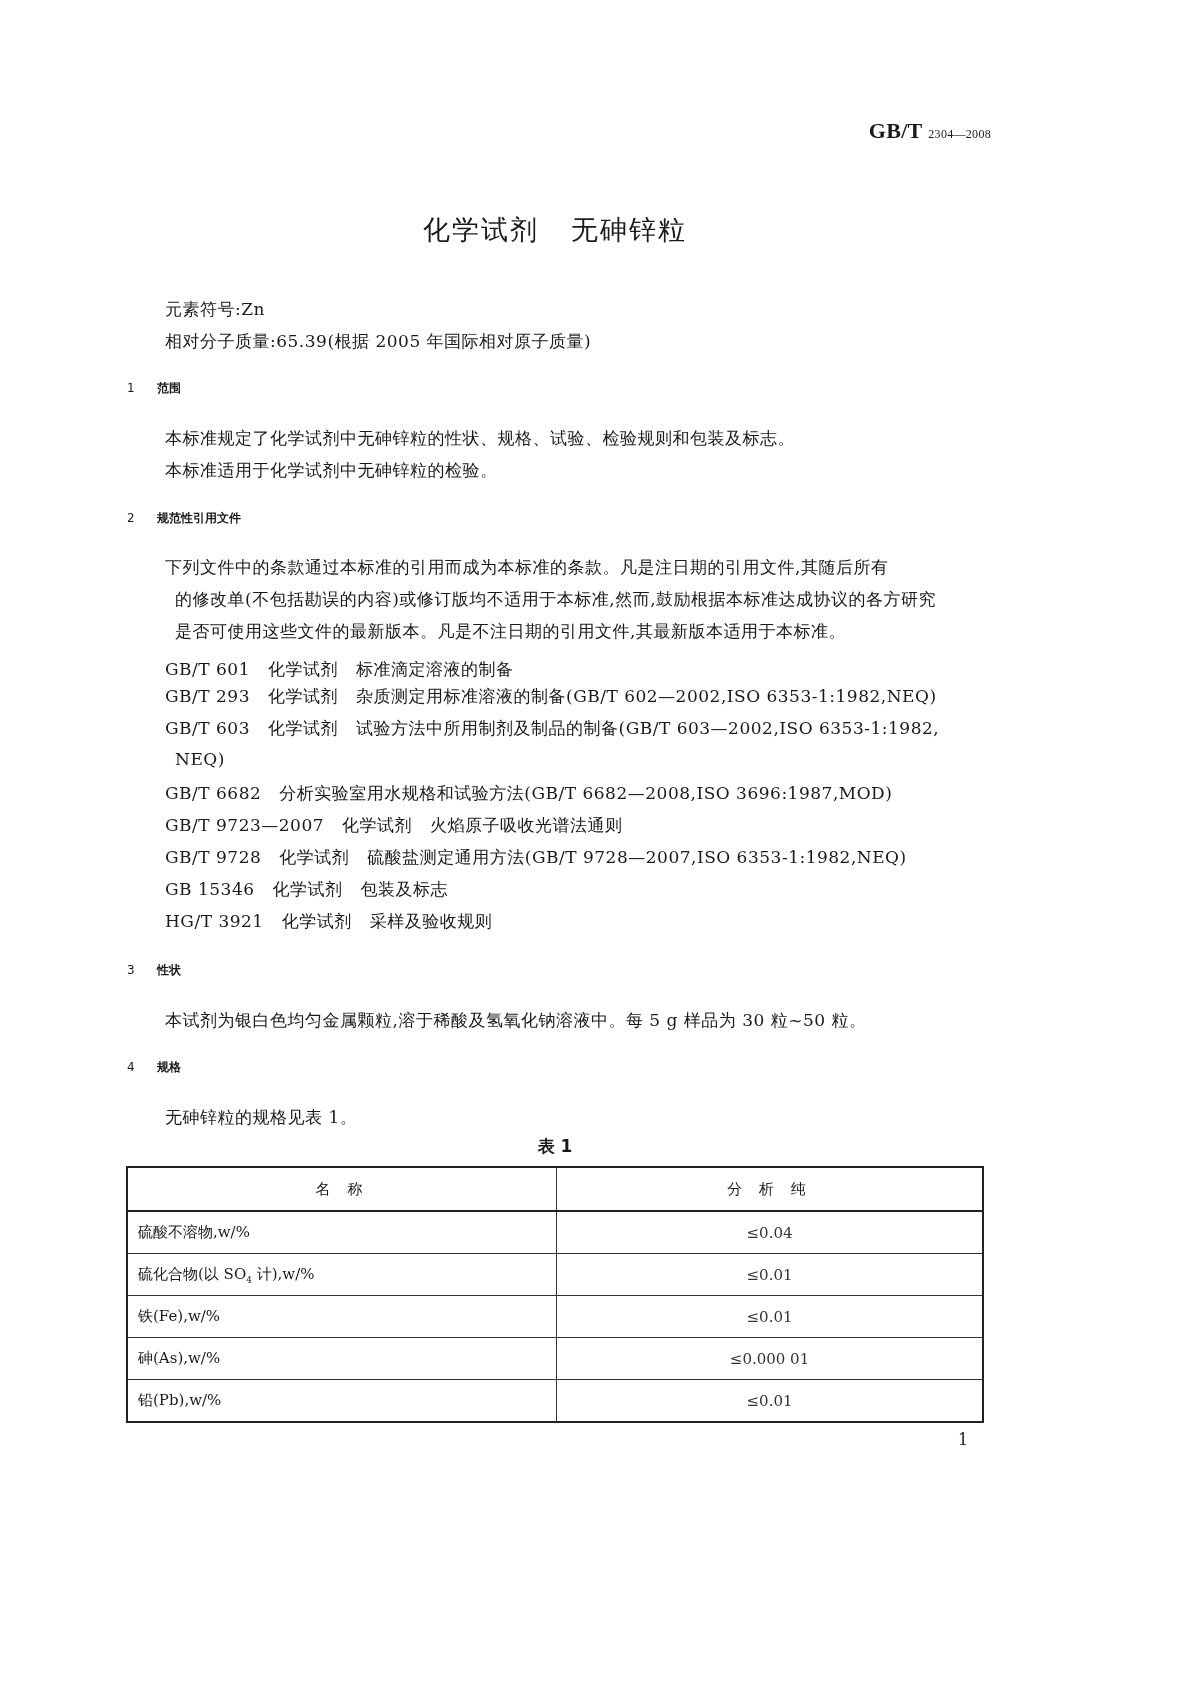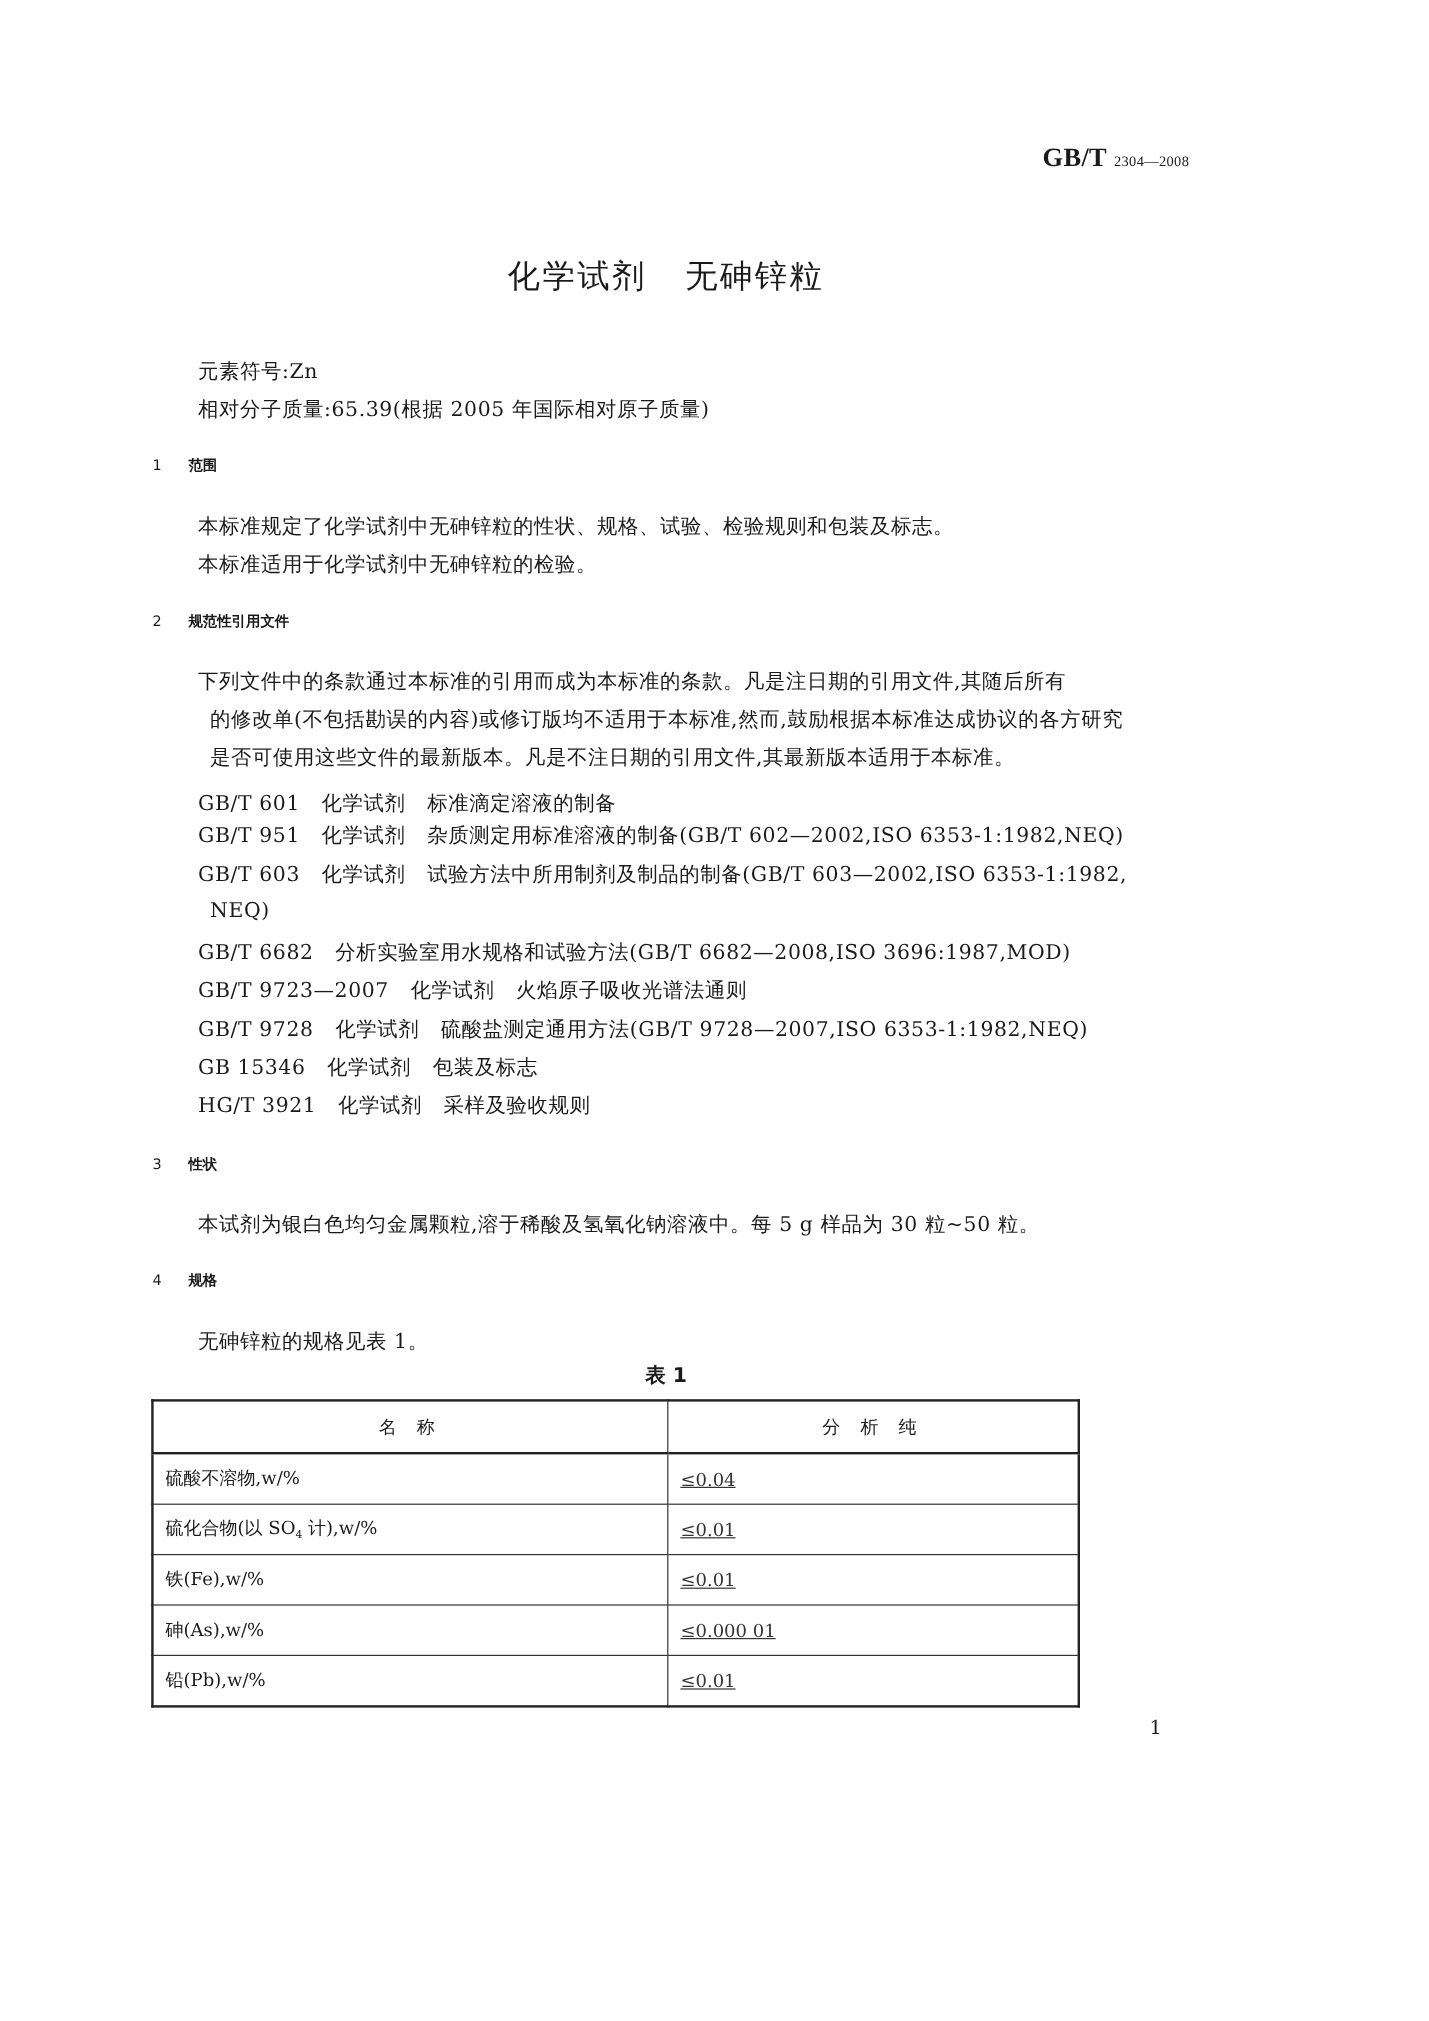--- a/index.html
+++ b/index.html
@@ -26,29 +26,29 @@
     }
     .heading .hnum { font-weight: normal; display: inline-block; width: 30px; }
     .flush { left: 127px; margin-left: 48px; }
     .ref .code { display: inline-block; margin-right: 18px; }
     .ref .cat { display: inline-block; margin-right: 18px; }
     .table-caption {
       position: absolute; left: 0; width: 1110px; top: 1135px; text-align: center;
       font-family: "DejaVu Sans", sans-serif; font-weight: bold; font-size: 17px;
     }
     table.spec {
-      position: absolute; left: 126px; top: 1166px; width: 774px;
+      position: absolute; left: 126px; top: 1166px; width: 858px;
       border-collapse: collapse; border: 2px solid #222; font-size: 15px;
     }
     table.spec th, table.spec td {
       border: 1px solid #333; height: 41px; padding: 0 10px; font-weight: normal;
     }
     table.spec thead th { height: 42px; border-bottom: 2px solid #222; letter-spacing: 6px; }
     table.spec td.name { width: 408px; text-align: left; }
-    table.spec td.val { text-align: left; color: #333; text-decoration: underline; }
+    table.spec td.val { text-align: center; color: #333; }
     sub.tiny { font-size: 9px; }
     .page-no { position: absolute; left: 958px; top: 1430px; font-size: 16px; }
   </style>
 </head>
 <body>
 
 <div class="std-code">
   <span class="gbt">GB/T</span>
   <span class="num">2304—2008</span>
 </div>
@@ -70,21 +70,21 @@
   <span class="hnum">2</span><span>规范性引用文件</span>
 </div>
 <div class="line" style="top:556px">下列文件中的条款通过本标准的引用而成为本标准的条款。凡是注日期的引用文件,其随后所有</div>
 <div class="line flush" style="top:588px">的修改单(不包括勘误的内容)或修订版均不适用于本标准,然而,鼓励根据本标准达成协议的各方研究</div>
 <div class="line flush" style="top:620px">是否可使用这些文件的最新版本。凡是不注日期的引用文件,其最新版本适用于本标准。</div>
 
 <div class="line ref" style="top:658px">
   <span class="code">GB/T 601</span><span class="cat">化学试剂</span><span>标准滴定溶液的制备</span>
 </div>
 <div class="line ref" style="top:685px">
-  <span class="code">GB/T 951</span><span class="cat">化学试剂</span><span>杂质测定用标准溶液的制备(GB/T 602—2002,ISO 6353-1:1982,NEQ)</span>
+  <span class="code">GB/T 293</span><span class="cat">化学试剂</span><span>杂质测定用标准溶液的制备(GB/T 602—2002,ISO 6353-1:1982,NEQ)</span>
 </div>
 <div class="line ref" style="top:717px">
   <span class="code">GB/T 603</span><span class="cat">化学试剂</span><span>试验方法中所用制剂及制品的制备(GB/T 603—2002,ISO 6353-1:1982,</span>
 </div>
 <div class="line flush" style="top:749px">NEQ)</div>
 <div class="line ref" style="top:782px">
   <span class="code">GB/T 6682</span><span>分析实验室用水规格和试验方法(GB/T 6682—2008,ISO 3696:1987,MOD)</span>
 </div>
 <div class="line ref" style="top:814px">
   <span class="code">GB/T 9723—2007</span><span class="cat">化学试剂</span><span>火焰原子吸收光谱法通则</span>

